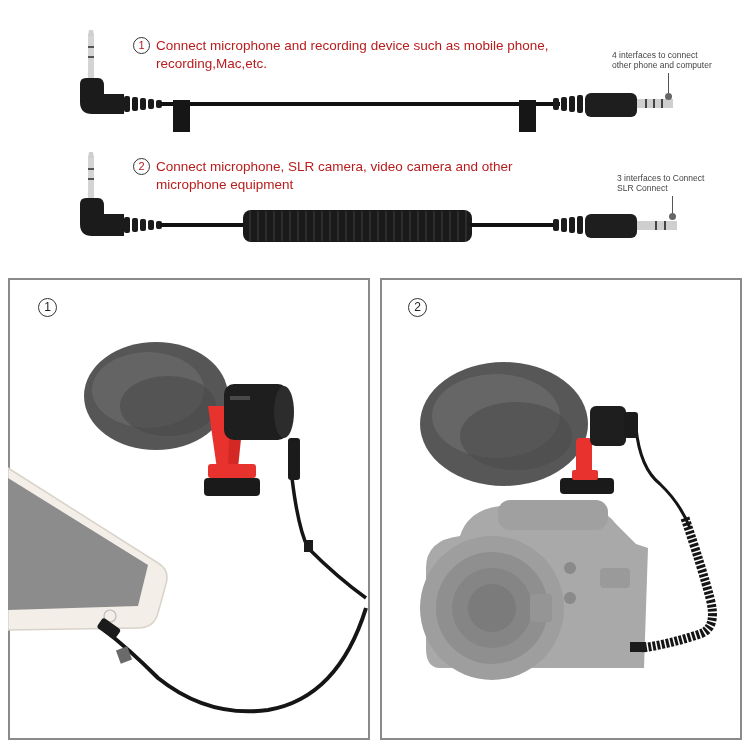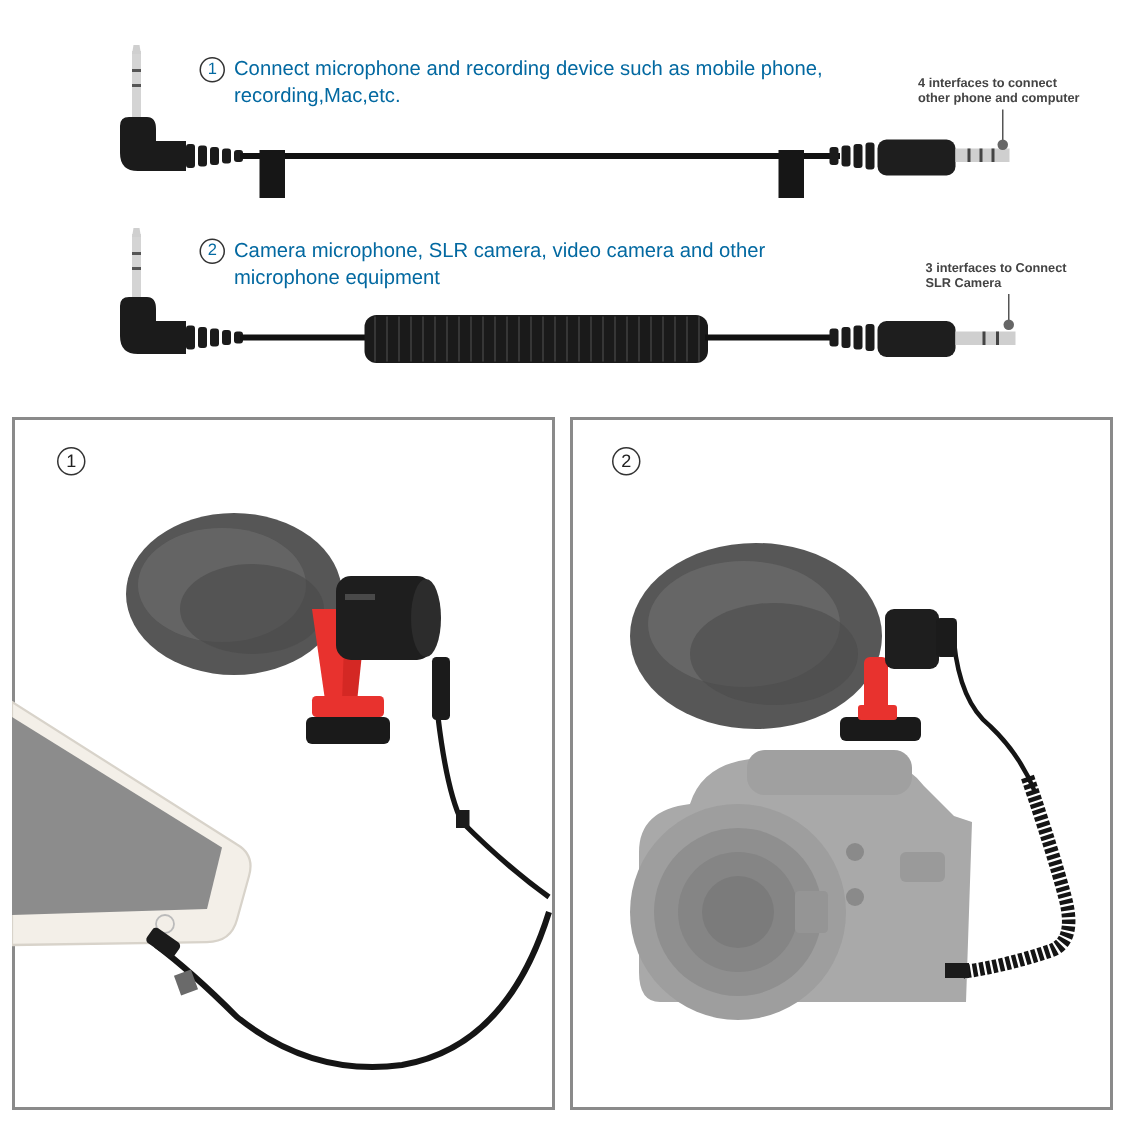--- a/index.html
+++ b/index.html
@@ -1,23 +1,23 @@
 <!DOCTYPE html>
 <html><head>
 <meta charset="utf-8">
 <style>
   html, body { margin:0; padding:0; background:#ffffff; }
   body { width:750px; height:750px; position:relative; overflow:hidden;
          font-family:"Liberation Sans", sans-serif; color:#222; }
   .abs { position:absolute; }
-  .step-text { font-size:13.5px; line-height:18px; color:#0369a1; }
+  .step-text { font-size:13.5px; line-height:18px; color:#b91c1c; }
   .num-circle { display:inline-block; width:15px; height:15px; border:1.2px solid #333;
                 border-radius:50%; font-size:11px; line-height:15px; text-align:center;
                 margin-right:6px; vertical-align:1px; }
-  .callout { font-size:8.5px; line-height:10px; color:#444;font-weight:bold; }
+  .callout { font-size:8.5px; line-height:10px; color:#444; }
   .leader { position:absolute; width:1px; background:#555; }
   .leader-dot { position:absolute; width:7px; height:7px; border-radius:50%; background:#666; }
   .panel { position:absolute; border:2px solid #8a8a8a; background:#fff; box-sizing:border-box; }
   .panel-num { position:absolute; width:17px; height:17px; border:1.3px solid #333; border-radius:50%;
                font-size:12px; line-height:17px; text-align:center; color:#222; }
 </style>
 </head>
 <body>
 
 <div>
@@ -124,27 +124,27 @@
       <rect x="569" y="77" width="6" height="16" rx="2"></rect>
       <rect x="577" y="76" width="6" height="18" rx="2"></rect>
     </g>
     <rect x="585" y="74" width="52" height="24" rx="6" fill="#1e1e1e"></rect>
     <rect x="637" y="81" width="40" height="9" fill="#cfcfcf"></rect>
     <rect x="655" y="81" width="2" height="9" fill="#444"></rect>
     <rect x="664" y="81" width="2" height="9" fill="#444"></rect>
   </svg>
 
   <div class="abs step-text" style="left:133px;top:158px">
-    <span class="num-circle">2</span><span>Camera microphone, SLR camera, video camera and other</span><br>
+    <span class="num-circle">2</span><span>Connect microphone, SLR camera, video camera and other</span><br>
     <span style="padding-left:23px">microphone equipment</span>
   </div>
 
   <div class="abs callout" style="left:617px;top:173px">
     <div>3 interfaces to Connect</div>
-    <div>SLR Camera</div>
+    <div>SLR Connect</div>
   </div>
   <div class="leader" style="left:672px;top:196px;height:20px"></div>
   <div class="leader-dot" style="left:669px;top:213px"></div>
 </div>
 
 <div class="panel" style="left:8px;top:278px;width:362px;height:462px">
   <div class="panel-num" style="left:28px;top:18px">1</div>
   <svg class="abs" style="left:-2px;top:-2px" width="362" height="462">
 
     <g>

